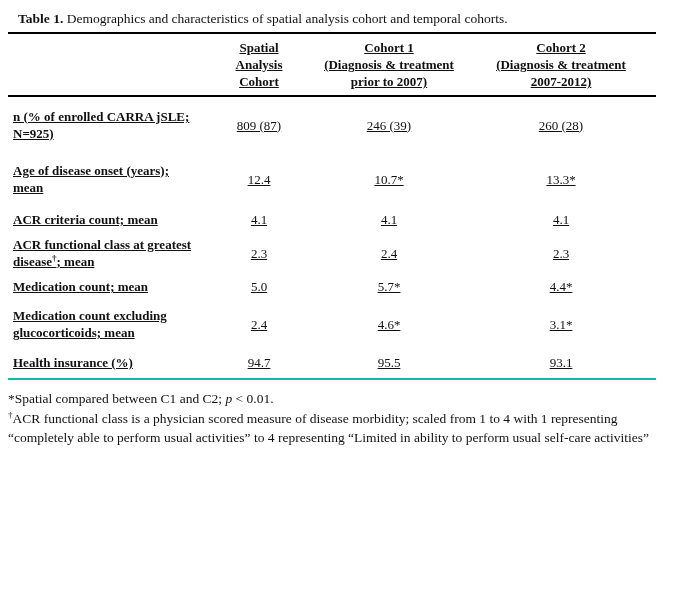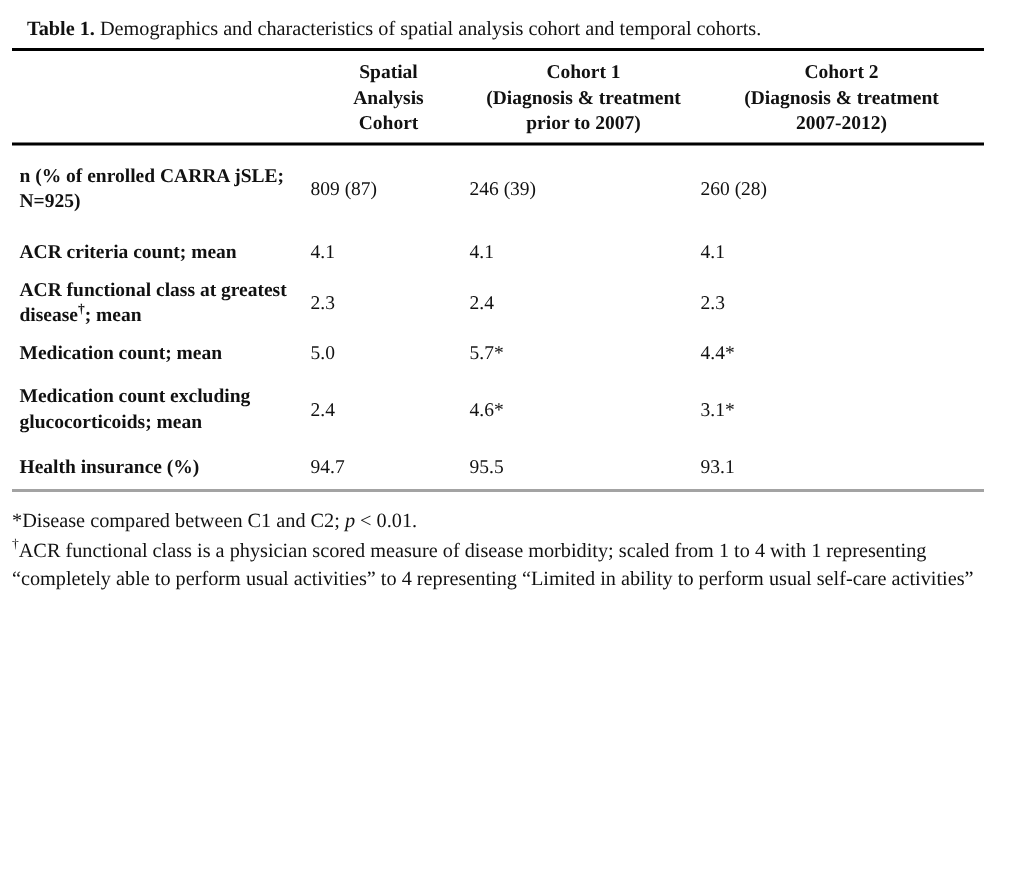--- a/index.html
+++ b/index.html
@@ -23,21 +23,22 @@
     font-size: 13.5px;
     line-height: 17px;
     width: 630px;
   }
   .title b { font-weight: bold; }
   table.main {
     width: 648px;
     border-collapse: collapse;
     table-layout: fixed;
     border-top: 2px solid #000000;
-    border-bottom: 2px solid #a3a3a3;
+    border-bottom: 2px solid #14b8a6;
+    text-decoration: underline;
   }
   col.c1 { width: 198px; }
   col.c2 { width: 106px; }
   col.c3 { width: 154px; }
   col.c4 { width: 190px; }
   th.hdr {
     font-size: 13px;
     font-weight: bold;
     text-align: center;
     vertical-align: middle;
@@ -49,21 +50,21 @@
     font-size: 13px;
     font-weight: bold;
     text-align: left;
     vertical-align: middle;
     line-height: 17px;
     padding-left: 5px;
     padding-right: 12px;
   }
   td.val {
     font-size: 13px;
-    text-align: left;
+    text-align: center;
     vertical-align: middle;
     line-height: 17px;
   }
   tr.pad-xl  td { padding-top: 11px; padding-bottom: 11px; }
   tr.pad-lg  td { padding-top: 9px;  padding-bottom: 9px; }
   tr.pad-md  td { padding-top: 7px;  padding-bottom: 7px; }
   tr.pad-sm  td { padding-top: 6px;  padding-bottom: 6px; }
   tr.pad-xs  td { padding-top: 2px;  padding-bottom: 2px; }
   sup { font-size: 9px; line-height: 0; }
   .footnotes {
@@ -109,20 +110,26 @@
         </th>
       </tr>
     </thead>
     <tbody>
       <tr class="pad-xl">
         <td class="lbl">n (% of enrolled CARRA jSLE; N=925)</td>
         <td class="val">809 (87)</td>
         <td class="val">246 (39)</td>
         <td class="val">260 (28)</td>
       </tr>
+      <tr class="pad-lg">
+        <td class="lbl">Age of disease onset (years); mean</td>
+        <td class="val">12.4</td>
+        <td class="val">10.7*</td>
+        <td class="val">13.3*</td>
+      </tr>
       <tr class="pad-sm">
         <td class="lbl">ACR criteria count; mean</td>
         <td class="val">4.1</td>
         <td class="val">4.1</td>
         <td class="val">4.1</td>
       </tr>
       <tr class="pad-xs">
         <td class="lbl"><span>ACR functional class at greatest disease</span><sup>†</sup><span>; mean</span></td>
         <td class="val">2.3</td>
         <td class="val">2.4</td>
@@ -143,17 +150,17 @@
       <tr class="pad-md">
         <td class="lbl">Health insurance (%)</td>
         <td class="val">94.7</td>
         <td class="val">95.5</td>
         <td class="val">93.1</td>
       </tr>
     </tbody>
   </table>
 
   <div class="footnotes">
-    <p class="fn"><span>*Disease compared between C1 and C2; </span><i>p</i><span> &lt; 0.01.</span></p>
+    <p class="fn"><span>*Spatial compared between C1 and C2; </span><i>p</i><span> &lt; 0.01.</span></p>
     <p class="fn"><sup>†</sup><span>ACR functional class is a physician scored measure of disease morbidity; scaled from 1 to 4 with 1 representing “completely able to perform usual activities” to 4 representing “Limited in ability to perform usual self-care activities”</span></p>
   </div>
 
 </div>
 
 </body></html>

